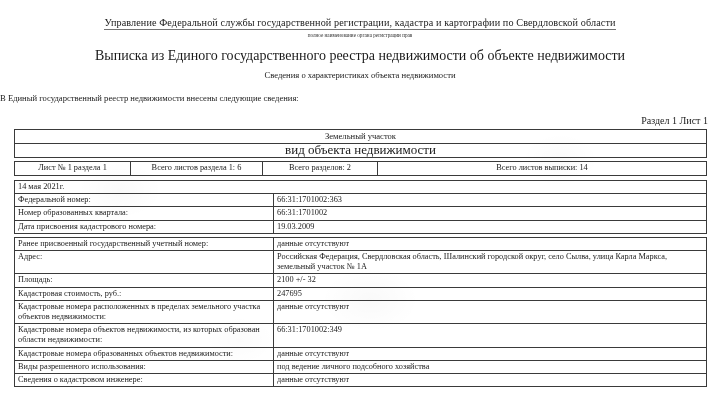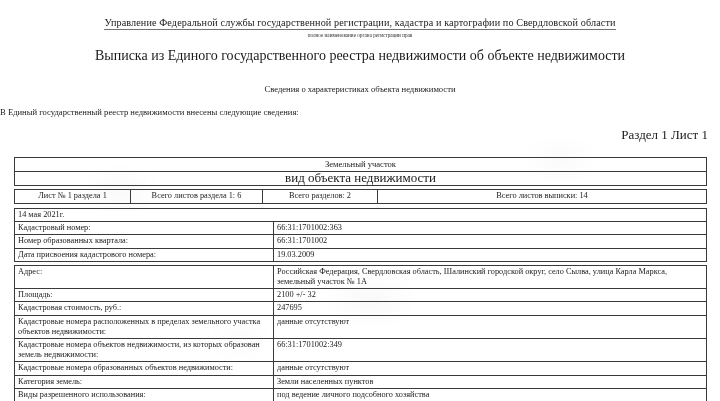--- a/index.html
+++ b/index.html
@@ -61,51 +61,51 @@
   .doc-title {
     text-align: center;
     font-size: 14px;
     line-height: 12px;
     margin-top: 11px;
   }
   .section-title {
     text-align: center;
     font-size: 8.6px;
     line-height: 11px;
-    margin-top: 22px;
+    margin-top: 8px;
   }
   .intro {
     font-size: 8.6px;
     line-height: 11px;
     margin-top: 12px;
   }
   .razdel {
     text-align: right;
-    font-size: 13px;
+    font-size: 10px;
     line-height: 10px;
     margin-top: 12px;
     padding-right: 12px;
   }
 
   
   .tbl {
     border-collapse: collapse;
     table-layout: fixed;
     width: 693px;
     margin-left: 14px;
   }
   .tbl td {
     border: 1px solid #3a3a3a;
     font-size: 8.3px;
     line-height: 10.2px;
     padding: 1px 3px 1px 3px;
     vertical-align: top;
     background: transparent;
   }
-  .tbl-top { margin-top: 17px; font-family: Liberation Serif, serif; }
+  .tbl-top { margin-top: 3px; font-family: Liberation Serif, serif; }
   .ctr { text-align: center; }
 
   .obj-type td { height: 11px; }
   .obj-type .big { font-size: 8.6px; }
   .obj-type .small { font-size: 13px; }
 
   .counts { margin-top: 3px; }
   .counts td { height: 11px; text-align: center; }
 
   .facts { margin-top: 4px; }
@@ -171,61 +171,61 @@
     <table class="tbl facts">
       <colgroup>
         <col style="width:259px">
         <col>
       </colgroup>
       <tbody>
           <tr>
         <td colspan="2">14 мая 2021г.</td>
       </tr>
       <tr>
-        <td class="lbl">Кадастровый номер:</td>
+        <td class="lbl">Федеральной номер:</td>
         <td>66:31:1701002:363</td>
       </tr>
       <tr>
         <td class="lbl">Номер образованных квартала:</td>
         <td>66:31:1701002</td>
       </tr>
       <tr>
         <td class="lbl">Дата присвоения кадастрового номера:</td>
         <td>19.03.2009</td>
       </tr>
       <tr class="spacer-row">
         <td colspan="2"></td>
       </tr>
+      <tr class="sep-above">
+        <td class="lbl">Ранее присвоенный государственный учетный номер:</td>
+        <td>данные отсутствуют</td>
+      </tr>
       <tr>
         <td class="lbl">Адрес:</td>
         <td class="two-line">Российская Федерация, Свердловская область, Шалинский городской округ, село Сылва, улица Карла Маркса, земельный участок № 1А</td>
       </tr>
       <tr>
         <td class="lbl">Площадь:</td>
         <td>2100 +/- 32</td>
       </tr>
       <tr>
         <td class="lbl">Кадастровая стоимость, руб.:</td>
         <td>247695</td>
       </tr>
       <tr>
         <td class="lbl two-line">Кадастровые номера расположенных в пределах земельного участка объектов недвижимости:</td>
         <td>данные отсутствуют</td>
       </tr>
       <tr>
-        <td class="lbl two-line">Кадастровые номера объектов недвижимости, из которых образован земель недвижимости:</td>
+        <td class="lbl two-line">Кадастровые номера объектов недвижимости, из которых образован области недвижимости:</td>
         <td>66:31:1701002:349</td>
       </tr>
       <tr>
         <td class="lbl">Кадастровые номера образованных объектов недвижимости:</td>
         <td>данные отсутствуют</td>
-      </tr>
-      <tr>
-        <td class="lbl">Категория земель:</td>
-        <td>Земли населенных пунктов</td>
       </tr>
       <tr>
         <td class="lbl">Виды разрешенного использования:</td>
         <td>под ведение личного подсобного хозяйства</td>
       </tr>
       <tr>
         <td class="lbl">Сведения о кадастровом инженере:</td>
         <td>данные отсутствуют</td>
       </tr>
 

